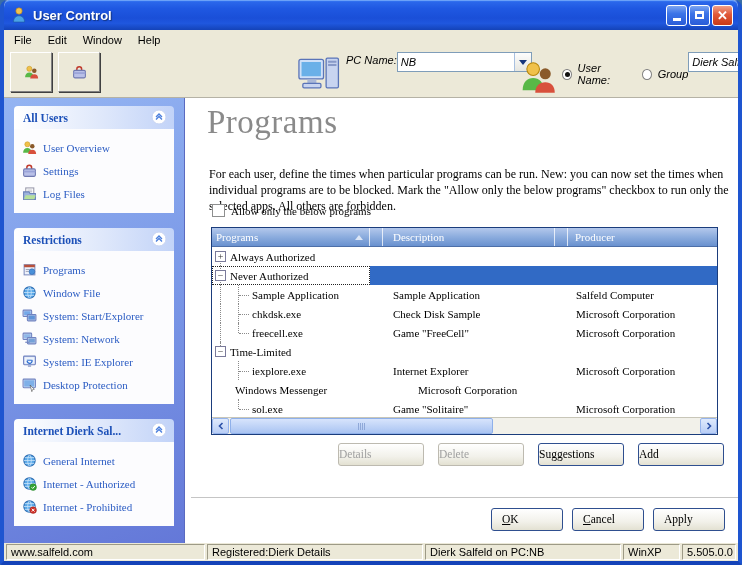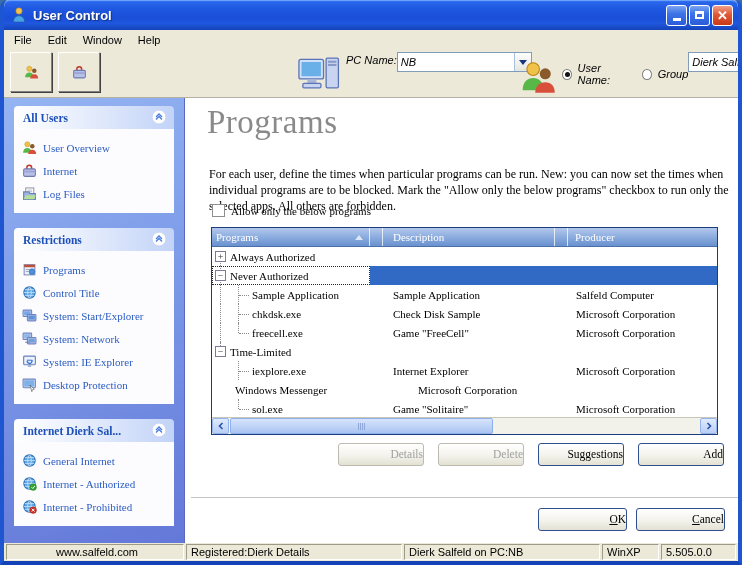--- a/index.html
+++ b/index.html
@@ -109,34 +109,34 @@
   .hscroll { height:17px; border-top:1px solid #c8c6b8; background:#f2f1ea; display:flex; }
   .sb-btn { width:17px; height:16px; border:1px solid #96b4ec; border-radius:2px;
     background:linear-gradient(180deg,#dfeafc,#b9cef6); display:flex; align-items:center; justify-content:center; }
   .sb-track { flex:1; position:relative; }
   .sb-thumb { position:absolute; left:1px; top:0; width:263px; height:16px; border:1px solid #8fb0ea; border-radius:2px;
     background:linear-gradient(180deg,#d7e4fc,#aac4f2); display:flex; align-items:center; justify-content:center; gap:1px; }
   .sb-thumb i { width:1px; height:7px; background:#8fa8d8; display:block; }
 
   
   .btn { height:23px; border:1px solid #2f4f8f; border-radius:3px; background:linear-gradient(180deg,#ffffff,#f2f1ea 60%,#e3e1d2);
-    font-size:11.5px; color:#000; text-align:right; line-height:21px; }
+    font-size:11.5px; color:#000; text-align:left; line-height:21px; }
   .btn.disabled { border-color:#bdbab0; color:#a0a0a0; }
   .action-btns { position:absolute; top:345px; right:14px; display:flex; gap:14px; }
   .action-btns .btn { width:86px; }
   .divider { position:absolute; left:6px; right:0; top:399px; border-top:1px solid #c5c5c5; }
   .dialog-btns { position:absolute; top:410px; right:13px; display:flex; gap:9px; }
-  .dialog-btns .btn { width:89px; }
+  .dialog-btns .btn { width:72px;padding-left:10px; }
   .u { text-decoration:underline; }
 
   
   .statusbar { height:18px; background:#ece9d8; display:flex; gap:2px; padding:1px 2px; }
   .status-cell { border:1px solid; border-color:#9d9a86 #fff #fff #9d9a86; padding:1px 0 0 4px;
     white-space:nowrap; overflow:hidden; }
-  .sc1 { width:178px;text-align:center; } .sc2 { width:216px; } .sc3 { width:196px; } .sc4 { width:57px; } .sc5 { flex:1; }
+  .sc1 { width:199px; } .sc2 { width:216px; } .sc3 { width:196px; } .sc4 { width:57px; } .sc5 { flex:1; }
 </style>
 </head>
 <body>
 
 <div class="window">
 
   <div class="titlebar">
     <svg class="app-icon" viewBox="0 0 18 18">
       <circle cx="9" cy="5" r="3.2" fill="#f2c24e" stroke="#a87820" stroke-width="0.6"></circle>
       <path d="M3.5 16c0-4 2.4-6.2 5.5-6.2s5.5 2.2 5.5 6.2z" fill="#4aa2e8" stroke="#1c5aa0" stroke-width="0.6"></path>
@@ -243,21 +243,21 @@
                 <path d="M5.8 13c0-2.6 1.6-4 3.8-4s3.6 1.4 3.6 4z" fill="#d8503c"></path>
               </svg>
               <span class="lbl">User Overview</span>
             </div>
             <div class="side-item">
               <svg class="icon14" viewBox="0 0 14 14">
                 <path d="M4.5 6V4.6c0-1.5 1-2.4 2.3-2.4S9 3.1 9 4.6V6" fill="none" stroke="#c0392b" stroke-width="1.4"></path>
                 <rect x="1.5" y="5.5" width="11" height="7" rx="1.2" fill="#b9c0e8" stroke="#7079b0"></rect>
                 <rect x="1.5" y="7.2" width="11" height="1.6" fill="#9aa3d8"></rect>
               </svg>
-              <span class="lbl">Internet</span>
+              <span class="lbl">Settings</span>
             </div>
             <div class="side-item">
               <svg class="icon14" viewBox="0 0 14 14">
                 <rect x="3.5" y="1.8" width="7.5" height="8.5" fill="#fff" stroke="#99a"></rect>
                 <path d="M5 3.8h4.5M5 5.3h4.5M5 6.8h4.5" stroke="#aab" stroke-width=".7"></path>
                 <path d="M1.5 5.5h5l1 1.5h5v5.5h-11z" fill="#9db3dd" stroke="#6880b8"></path>
                 <path d="M1.8 12.3l1.6-3.6h9.4l-1.4 3.6z" fill="#b6e09a"></path>
               </svg>
               <span class="lbl">Log Files</span>
             </div>
@@ -279,21 +279,21 @@
                 <path d="M3.5 7h3.5M3.5 8.8h2.8" stroke="#99a" stroke-width=".8"></path>
                 <circle cx="9.3" cy="9" r="2.7" fill="#4a90d9" stroke="#2a60a8" stroke-width=".5"></circle>
               </svg>
               <span class="lbl">Programs</span>
             </div>
             <div class="side-item">
               <svg class="icon14" viewBox="0 0 14 14">
                 <circle cx="7" cy="7" r="5.3" fill="#58a8e8" stroke="#2a6ab0"></circle>
                 <path d="M1.7 7h10.6M7 1.7c2.2 1.6 2.2 9 0 10.6M7 1.7c-2.2 1.6-2.2 9 0 10.6M2.5 4.3h9M2.5 9.7h9" stroke="#cfe6fa" stroke-width=".7" fill="none"></path>
               </svg>
-              <span class="lbl">Control Title</span>
+              <span class="lbl">Window File</span>
             </div>
             <div class="side-item">
               <svg class="icon14" viewBox="0 0 14 14">
                 <rect x="1" y="2" width="8" height="6" rx=".8" fill="#cdd6f0" stroke="#6f82c0"></rect>
                 <rect x="2" y="3" width="6" height="3.8" fill="#74a8e8"></rect>
                 <rect x="5" y="6" width="8" height="6" rx=".8" fill="#b8c2e4" stroke="#6f82c0"></rect>
                 <rect x="6" y="7" width="6" height="3.8" fill="#5f93d8"></rect>
               </svg>
               <span class="lbl">System: Start/Explorer</span>
             </div>
@@ -501,20 +501,21 @@
         <div class="btn disabled">Delete</div>
         <div class="btn">Suggestions</div>
         <div class="btn">Add</div>
       </div>
 
       <div class="divider"></div>
 
       <div class="dialog-btns">
         <div class="btn"><span class="u">O</span><span>K</span></div>
         <div class="btn"><span class="u">C</span><span>ancel</span></div>
+        <div class="btn">Apply</div>
       </div>
     </div>
   </div>
 
   <div class="statusbar" id="statusbar">
       <div class="status-cell sc1">www.salfeld.com</div>
       <div class="status-cell sc2">Registered:Dierk Details</div>
       <div class="status-cell sc3">Dierk Salfeld on PC:NB</div>
       <div class="status-cell sc4">WinXP</div>
       <div class="status-cell sc5">5.505.0.0</div>

